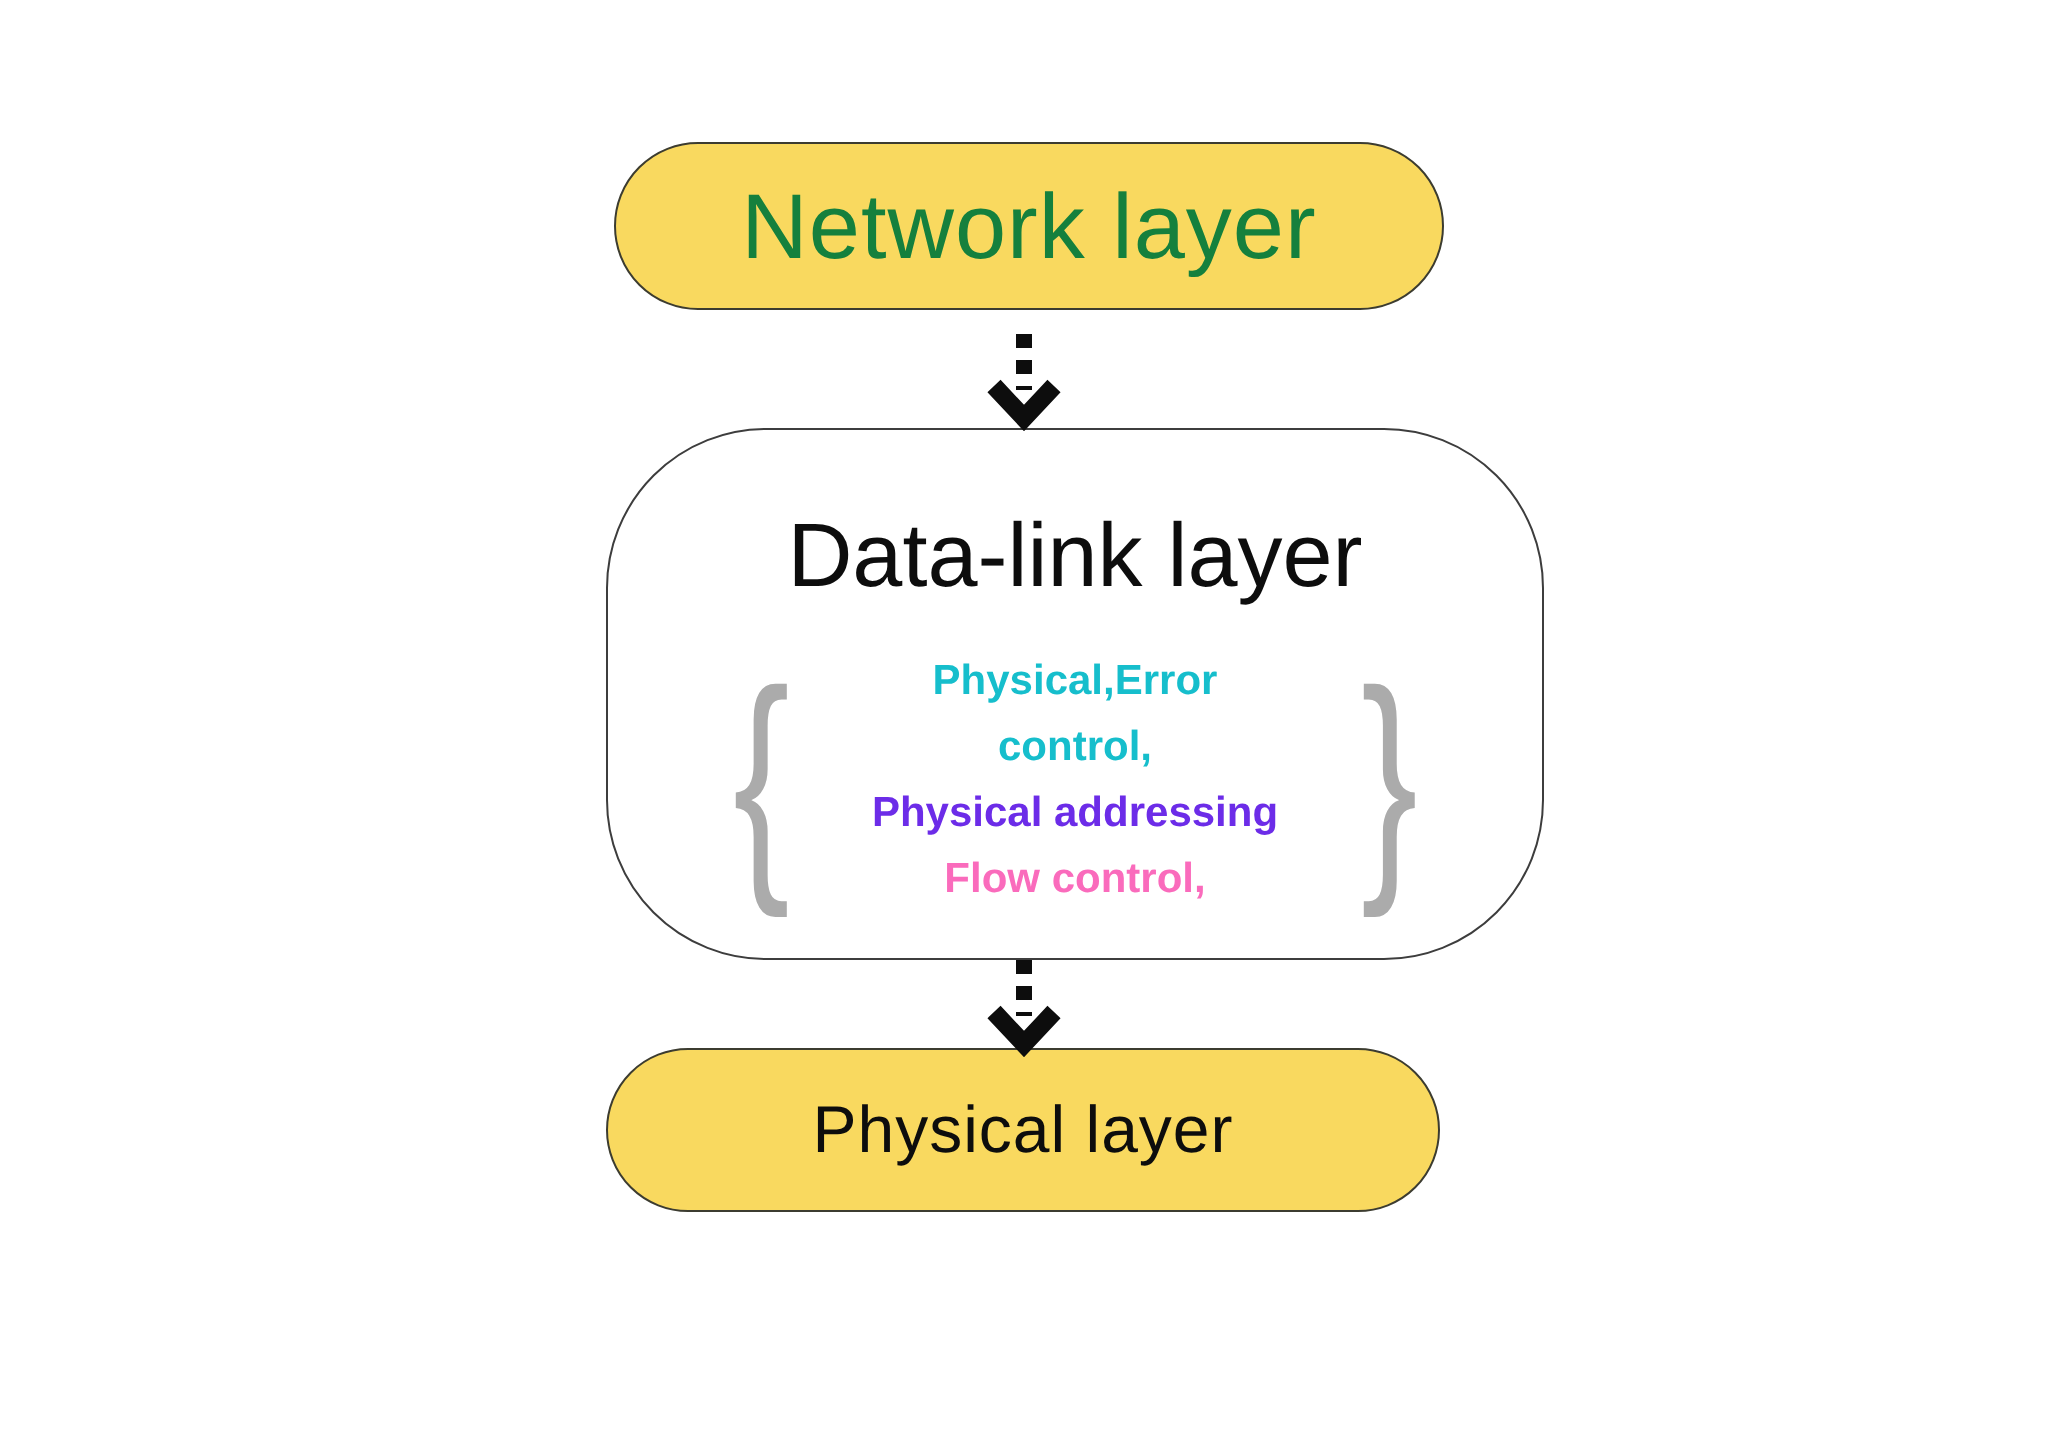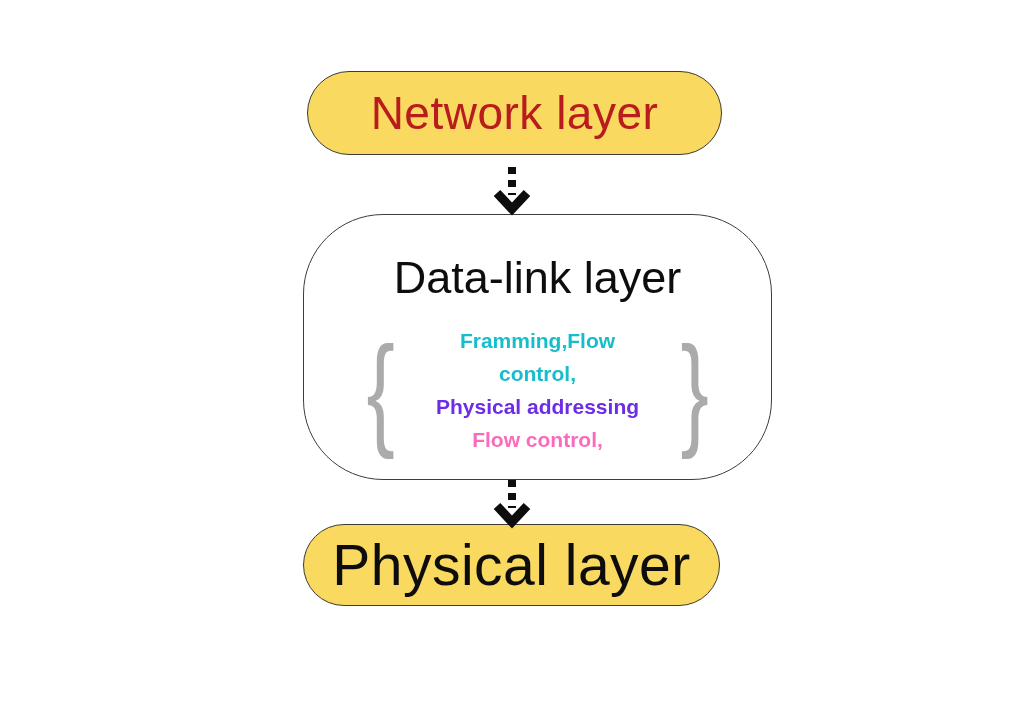--- a/index.html
+++ b/index.html
@@ -20,21 +20,21 @@
     justify-content: center;
   }
   .pill-label {
     font-weight: 500;
     letter-spacing: 0.5px;
     white-space: nowrap;
   }
   .node-network { left: 307px; top: 71px; width: 413px; height: 82px; }
   .node-network .pill-label { font-size: 46px; }
   .node-physical { left: 303px; top: 524px; width: 415px; height: 80px; }
-  .node-physical .pill-label { font-size: 57px; }
+  .node-physical .pill-label { font-size: 33px; }
 
   .datalink-box {
     position: absolute;
     left: 303px; top: 214px;
     width: 419px; height: 264px;
     background: #ffffff;
     border: 1.4px solid #3d3d3d;
     border-radius: 80px;
     padding-left: 48px;
   }
@@ -79,34 +79,34 @@
     height: 54px;
     z-index: 3;
   }
 </style>
 </head>
 <body>
 
 <div class="canvas">
 
   <div class="pill node-network" style="background-color: rgb(249, 217, 95);">
-    <span class="pill-label" style="color: #b91c1c;">Network layer</span>
+    <span class="pill-label" style="color: #15803d;">Network layer</span>
   </div>
 
   <svg class="arrow" style="left: 492px; top: 164px; color: rgb(13, 13, 13);" viewBox="0 0 40 54">
     <line x1="20" y1="3" x2="20" y2="31" stroke="currentColor" stroke-width="8" stroke-dasharray="7 6"></line>
     <polyline points="5,29 20,45 35,29" fill="none" stroke="currentColor" stroke-width="9" stroke-linejoin="miter"></polyline>
   </svg>
 
   <div class="datalink-box" style="background-color: rgb(255, 255, 255);">
     <div class="datalink-title" style="color: rgb(13, 13, 13);">Data-link layer</div>
     <div class="brace-row">
       <span class="brace" style="color: rgb(171, 171, 171);">{</span>
       <div class="function-list">
-        <div class="function-line" style="color: rgb(22, 190, 204);">Framming,Flow</div>
+        <div class="function-line" style="color: rgb(22, 190, 204);">Physical,Error</div>
         <div class="function-line" style="color: rgb(22, 190, 204);">control,</div>
         <div class="function-line" style="color: rgb(108, 44, 232);">Physical addressing</div>
         <div class="function-line" style="color: rgb(250, 107, 188);">Flow control,</div>
       </div>
       <span class="brace" style="color: rgb(171, 171, 171);">}</span>
     </div>
   </div>
 
   <svg class="arrow" style="left: 492px; top: 477px; color: rgb(13, 13, 13);" viewBox="0 0 40 54">
     <line x1="20" y1="3" x2="20" y2="31" stroke="currentColor" stroke-width="8" stroke-dasharray="7 6"></line>

